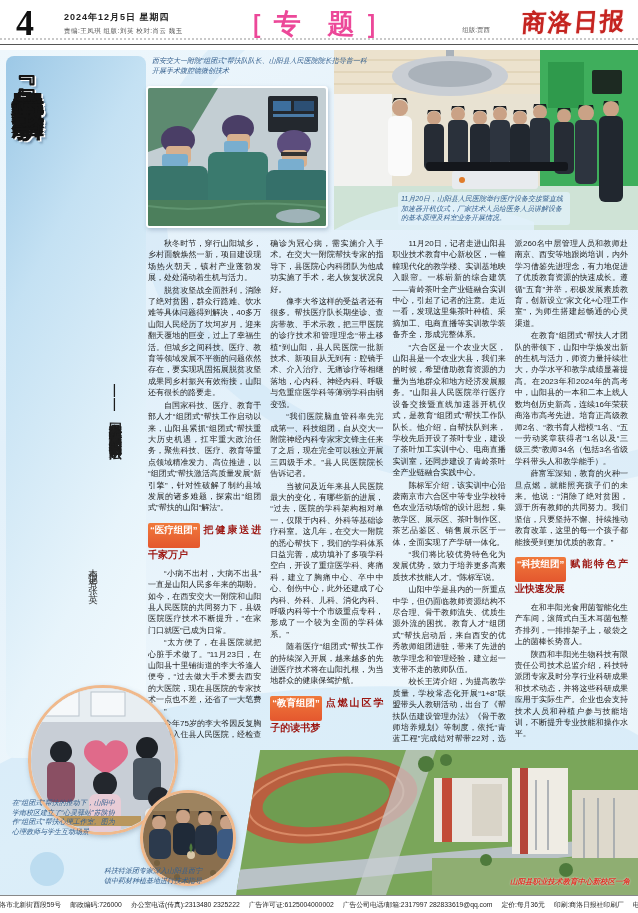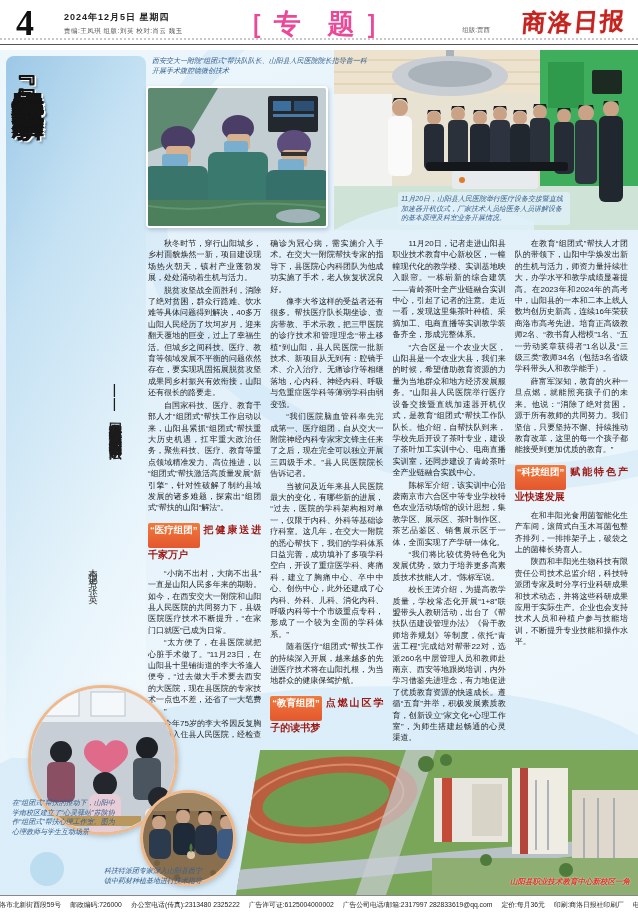--- a/index.html
+++ b/index.html
@@ -207,29 +207,30 @@
     <div class="body-text">
       <p>秋冬时节，穿行山阳城乡，乡村面貌焕然一新，项目建设现场热火朝天，镇村产业蓬勃发展，处处涌动着生机与活力。</p>
       <p>脱贫攻坚战全面胜利，消除了绝对贫困，群众行路难、饮水难等具体问题得到解决，40多万山阳人民经历了坎坷岁月，迎来翻天覆地的巨变，过上了幸福生活。但城乡之间科技、医疗、教育等领域发展不平衡的问题依然存在，要实现巩固拓展脱贫攻坚成果同乡村振兴有效衔接，山阳还有很长的路要走。</p>
       <p>自国家科技、医疗、教育干部人才“组团式”帮扶工作启动以来，山阳县紧抓“组团式”帮扶重大历史机遇，扛牢重大政治任务，聚焦科技、医疗、教育等重点领域精准发力、高位推进，以“组团式”帮扶激活高质量发展“新引擎”，针对性破解了制约县域发展的诸多难题，探索出“组团式”帮扶的山阳“解法”。</p>
 
       <div class="sec-head"><span class="tag">“医疗组团”</span><span>把健康送进千家万户</span></div>
       <p>“小病不出村，大病不出县”一直是山阳人民多年来的期盼。如今，在西安交大一附院和山阳县人民医院的共同努力下，县级医院医疗技术不断提升，“在家门口就医”已成为日常。</p>
       <p>“太方便了，在县医院就把心脏手术做了。”11月23日，在山阳县十里铺街道的李大爷逢人便夸，“过去做大手术要去西安的大医院，现在县医院的专家技术一点也不差，还省了一大笔费用。”</p>
       <p>今年75岁的李大爷因反复胸闷气短入住县人民医院，经检查确诊为冠心病，需实施介入手术。在交大一附院帮扶专家的指导下，县医院心内科团队为他成功实施了手术，老人恢复状况良好。</p>
       <p>像李大爷这样的受益者还有很多。帮扶医疗队长期坐诊、查房带教、手术示教，把三甲医院的诊疗技术和管理理念“带土移植”到山阳，县人民医院一批新技术、新项目从无到有：腔镜手术、介入治疗、无痛诊疗等相继落地，心内科、神经内科、呼吸与危重症医学科等薄弱学科由弱变强。</p>
-      <p>“我们医院脑血管科率先完成第一、医疗组团，自从交大一附院神经内科专家宋文锋主任来了之后，现在完全可以独立开展三四级手术。”县人民医院院长告诉记者。</p>
+      <p>“我们医院脑血管科率先完成第一、科技组团，自从交大一附院神经内科专家宋文锋主任来了之后，现在完全可以独立开展三四级手术。”县人民医院院长告诉记者。</p>
       <p>当被问及近年来县人民医院最大的变化，有哪些新的进展，“过去，医院的学科架构相对单一，仅限于内科、外科等基础诊疗科室。这几年，在交大一附院的悉心帮扶下，我们的学科体系日益完善，成功填补了多项学科空白，开设了重症医学科、疼痛科，建立了胸痛中心、卒中中心、创伤中心，此外还建成了心内科、外科、儿科、消化内科、呼吸内科等十个市级重点专科，形成了一个较为全面的学科体系。”</p>
       <p>随着医疗“组团式”帮扶工作的持续深入开展，越来越多的先进医疗技术将在山阳扎根，为当地群众的健康保驾护航。</p>
 
       <div class="sec-head"><span class="tag">“教育组团”</span><span>点燃山区学子的读书梦</span></div>
       <p>11月20日，记者走进山阳县职业技术教育中心新校区，一幢幢现代化的教学楼、实训基地映入眼帘。一栋崭新的综合建筑——青岭茶叶全产业链融合实训中心，引起了记者的注意。走近一看，发现这里集茶叶种植、采摘加工、电商直播等实训教学装备齐全，形成完整体系。</p>
       <p>“六合区是一个农业大区，山阳县是一个农业大县，我们来的时候，希望借助教育资源的力量为当地群众和地方经济发展服务。”山阳县人民医院举行医疗设备交接暨直线加速器开机仪式，是教育“组团式”帮扶工作队队长。他介绍，自帮扶队到来，学校先后开设了茶叶专业，建设了茶叶加工实训中心、电商直播实训室，还同步建设了青岭茶叶全产业链融合实践中心。</p>
       <p>陈标军介绍，该实训中心沿袭南京市六合区中等专业学校特色农业活动场馆的设计思想，集教学区、展示区、茶叶制作区、茶艺品鉴区、销售展示区于一体，全面实现了产学研一体化。</p>
       <p>“我们将比较优势特色化为发展优势，致力于培养更多高素质技术技能人才。”陈标军说。</p>
+      <p>山阳中学是县内的一所重点中学，但仍面临教师资源结构不尽合理、骨干教师流失、优质生源外流的困扰。教育人才“组团式”帮扶启动后，来自西安的优秀教师组团进驻，带来了先进的教学理念和管理经验，建立起一支带不走的教师队伍。</p>
       <p>校长王涛介绍，为提高教学质量，学校常态化开展“1+8”联盟带头人教研活动，出台了《帮扶队伍建设管理办法》《骨干教师培养规划》等制度，依托“青蓝工程”完成结对帮带22对，选派260名中层管理人员和教师赴南京、西安等地跟岗培训，内外学习借鉴先进理念，有力地促进了优质教育资源的快速成长。遵循“五育”并举，积极发展素质教育，创新设立“家文化+心理工作室”，为师生搭建起畅通的心灵渠道。</p>
       <p>在教育“组团式”帮扶人才团队的带领下，山阳中学焕发出新的生机与活力，师资力量持续壮大，办学水平和教学成绩显著提高。在2023年和2024年的高考中，山阳县的一本和二本上线人数均创历史新高，连续16年荣获商洛市高考先进。培育正高级教师2名、“教书育人楷模”1名、“五一劳动奖章获得者”1名以及“三级三类”教师34名（包括3名省级学科带头人和教学能手）。</p>
       <p>薛富军深知，教育的火种一旦点燃，就能照亮孩子们的未来。他说：“消除了绝对贫困，源于所有教师的共同努力。我们坚信，只要坚持不懈、持续推动教育改革，这里的每一个孩子都能接受到更加优质的教育。”</p>
 
       <div class="sec-head"><span class="tag">“科技组团”</span><span>赋能特色产业快速发展</span></div>
       <p>在和丰阳光食用菌智能化生产车间，滚筒式白玉木耳菌包整齐排列，一排排架子上，破袋之上的菌棒长势喜人。</p>
       <p>陕西和丰阳光生物科技有限责任公司技术总监介绍，科技特派团专家及时分享行业科研成果和技术动态，并将这些科研成果应用于实际生产。企业也会支持技术人员和种植户参与技能培训，不断提升专业技能和操作水平。</p>
 
     </div>
 

